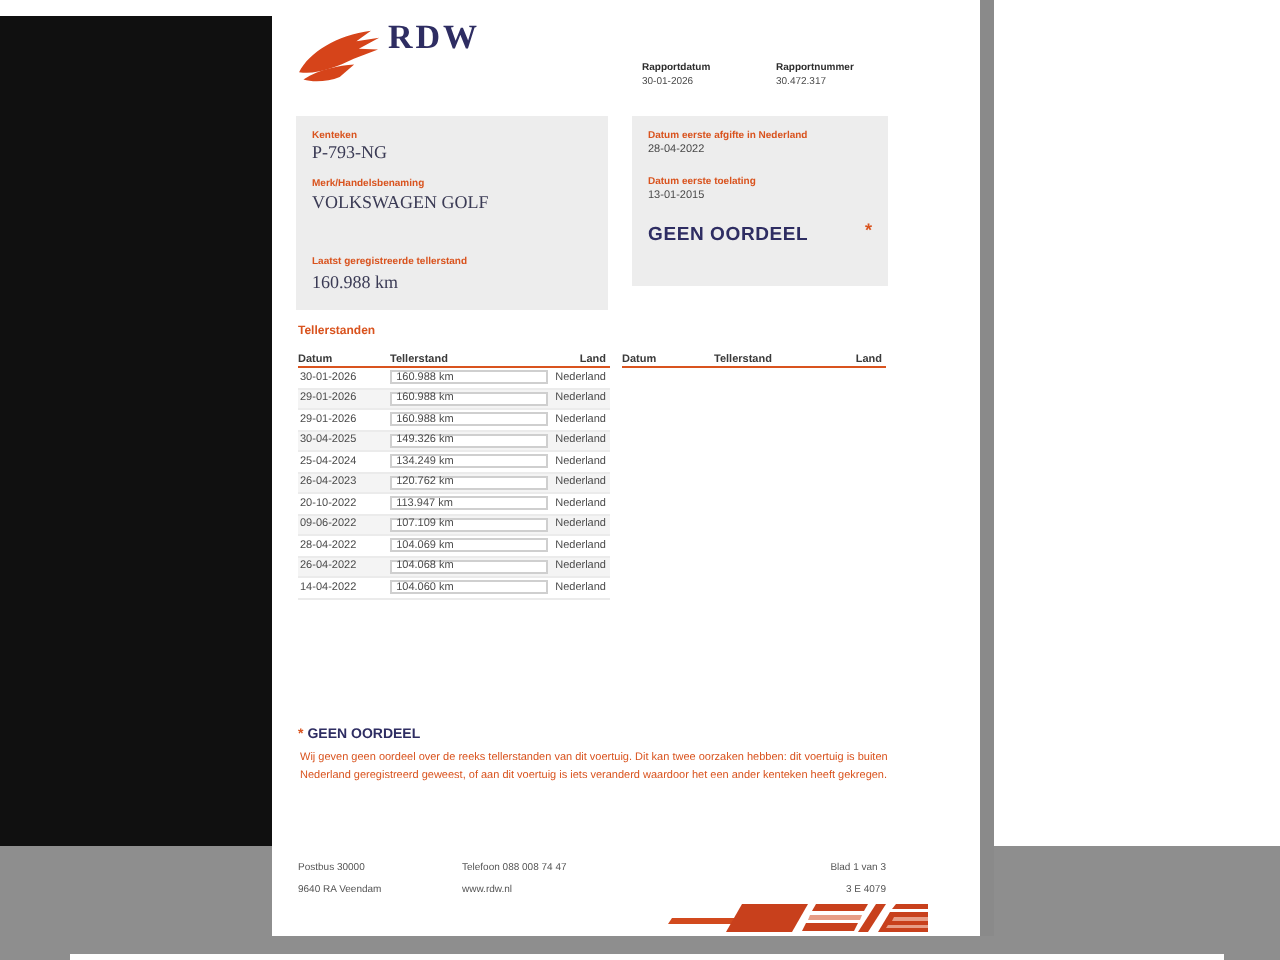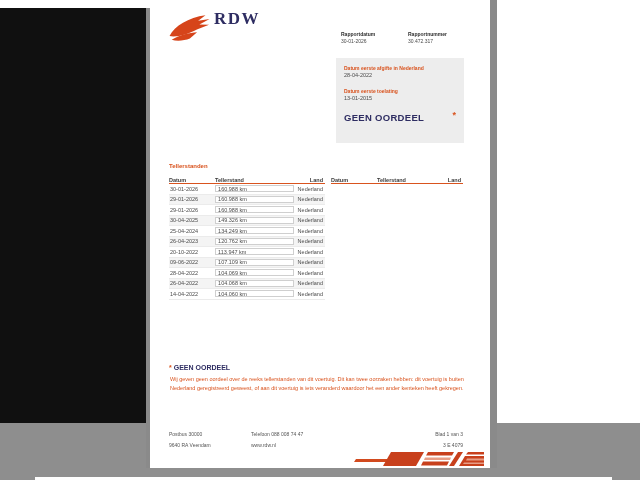--- a/index.html
+++ b/index.html
@@ -8,21 +8,21 @@
   
   .top-band{position:absolute;left:0;top:0;width:640px;height:8px;background:#fff;}
   .black-panel{position:absolute;left:0;top:8px;width:146px;height:415px;background:#101010;}
   .gray-left{position:absolute;left:0;top:423px;width:146px;height:57px;background:#8e8e8e;}
   .gray-right{position:absolute;left:497px;top:423px;width:143px;height:57px;background:#8e8e8e;}
   .strip-left{position:absolute;left:146px;top:8px;width:4px;height:472px;background:#8a8a8a;}
   .strip-right{position:absolute;left:490px;top:0px;width:7px;height:480px;background:#8a8a8a;}
   .bottom-band{position:absolute;left:0;top:468px;width:640px;height:12px;background:#8e8e8e;}
   .next-page{position:absolute;left:35px;top:477px;width:577px;height:3px;background:#fdfdfd;}
   
-  .page{position:absolute;left:156px;top:8px;width:328px;height:460px;background:#fff;overflow:hidden;}
+  .page{position:absolute;left:136px;top:8px;width:328px;height:460px;background:#fff;overflow:hidden;}
   .logo{position:absolute;left:12px;top:4px;width:44px;height:30px;transform:rotate(-4deg);}
   .wordmark{position:absolute;left:58px;top:1px;font-family:"Liberation Serif",serif;
             font-weight:bold;font-size:17px;letter-spacing:1.5px;color:#2e2d62;}
   .doc-title{position:absolute;left:185px;top:5px;font-family:"Liberation Serif",serif;
              font-weight:bold;font-size:12px;color:#d9531e;}
   .meta-label{position:absolute;top:23px;font-size:5px;font-weight:bold;color:#2d2d2d;}
   .meta-value{position:absolute;top:30px;font-size:5px;color:#4a4a4a;}
   .mx1{left:185px;} .mx2{left:252px;}
   .panel{position:absolute;background:#ededed;}
   .panel-left{left:12px;top:50px;width:156px;height:97px;}
@@ -78,20 +78,28 @@
     <svg class="logo" viewBox="0 0 46 30">
       <path fill="#d6441a" d="M1 23 C7 13 22 5 40 4 L32 9 L44 8 L33 13 L43 14 L30 18 C20 22 10 25 1 23 Z"></path>
       <path fill="#d6441a" d="M3 27 C12 22 22 21 30 21 L22 27 C16 29 8 29 3 27 Z"></path>
     </svg>
     <div class="wordmark">RDW</div>
     <div class="meta-label mx1">Rapportdatum</div>
     <div class="meta-label mx2">Rapportnummer</div>
     <div class="meta-value mx1">30-01-2026</div>
     <div class="meta-value mx2">30.472.317</div>
 
+    <div class="panel panel-left">
+      <div class="lbl" style="top:7px">Kenteken</div>
+      <div class="val-serif" style="top:13px">P-793-NG</div>
+      <div class="lbl" style="top:31px">Merk/Handelsbenaming</div>
+      <div class="val-serif" style="top:38px">VOLKSWAGEN GOLF</div>
+      <div class="lbl" style="top:70px">Laatst geregistreerde tellerstand</div>
+      <div class="val-serif" style="top:78px">160.988 km</div>
+    </div>
 
     <div class="panel panel-right">
       <div class="lbl" style="top:7px">Datum eerste afgifte in Nederland</div>
       <div class="val-small" style="top:14px">28-04-2022</div>
       <div class="lbl" style="top:30px">Datum eerste toelating</div>
       <div class="val-small" style="top:37px">13-01-2015</div>
       <div class="verdict">GEEN OORDEEL</div>
       <div class="verdict-star">*</div>
     </div>
 

